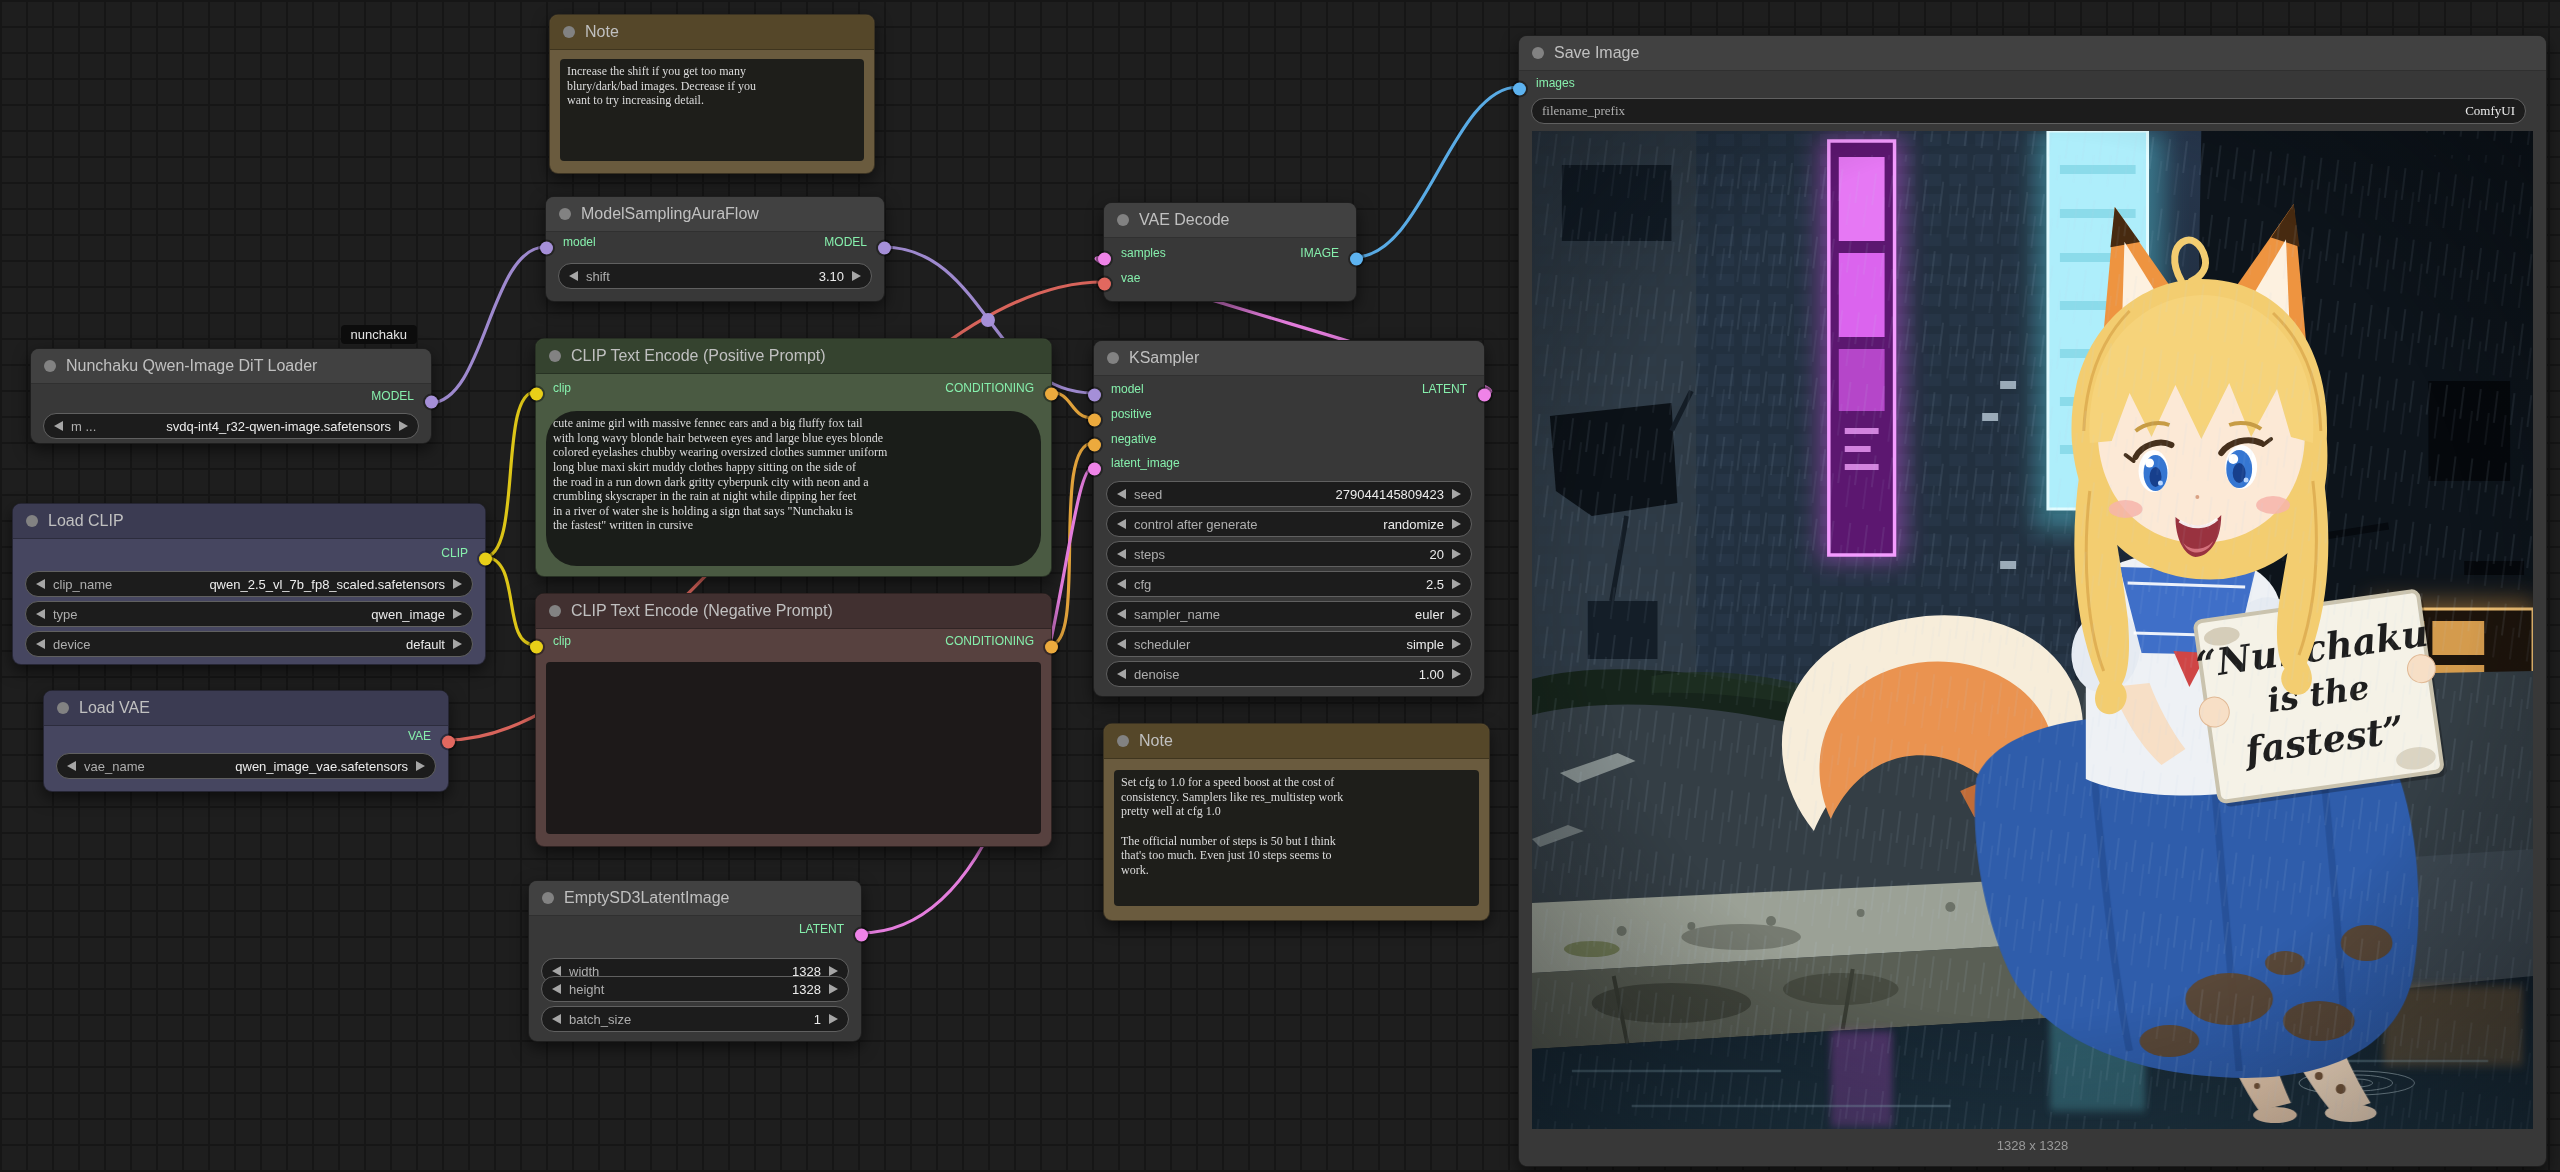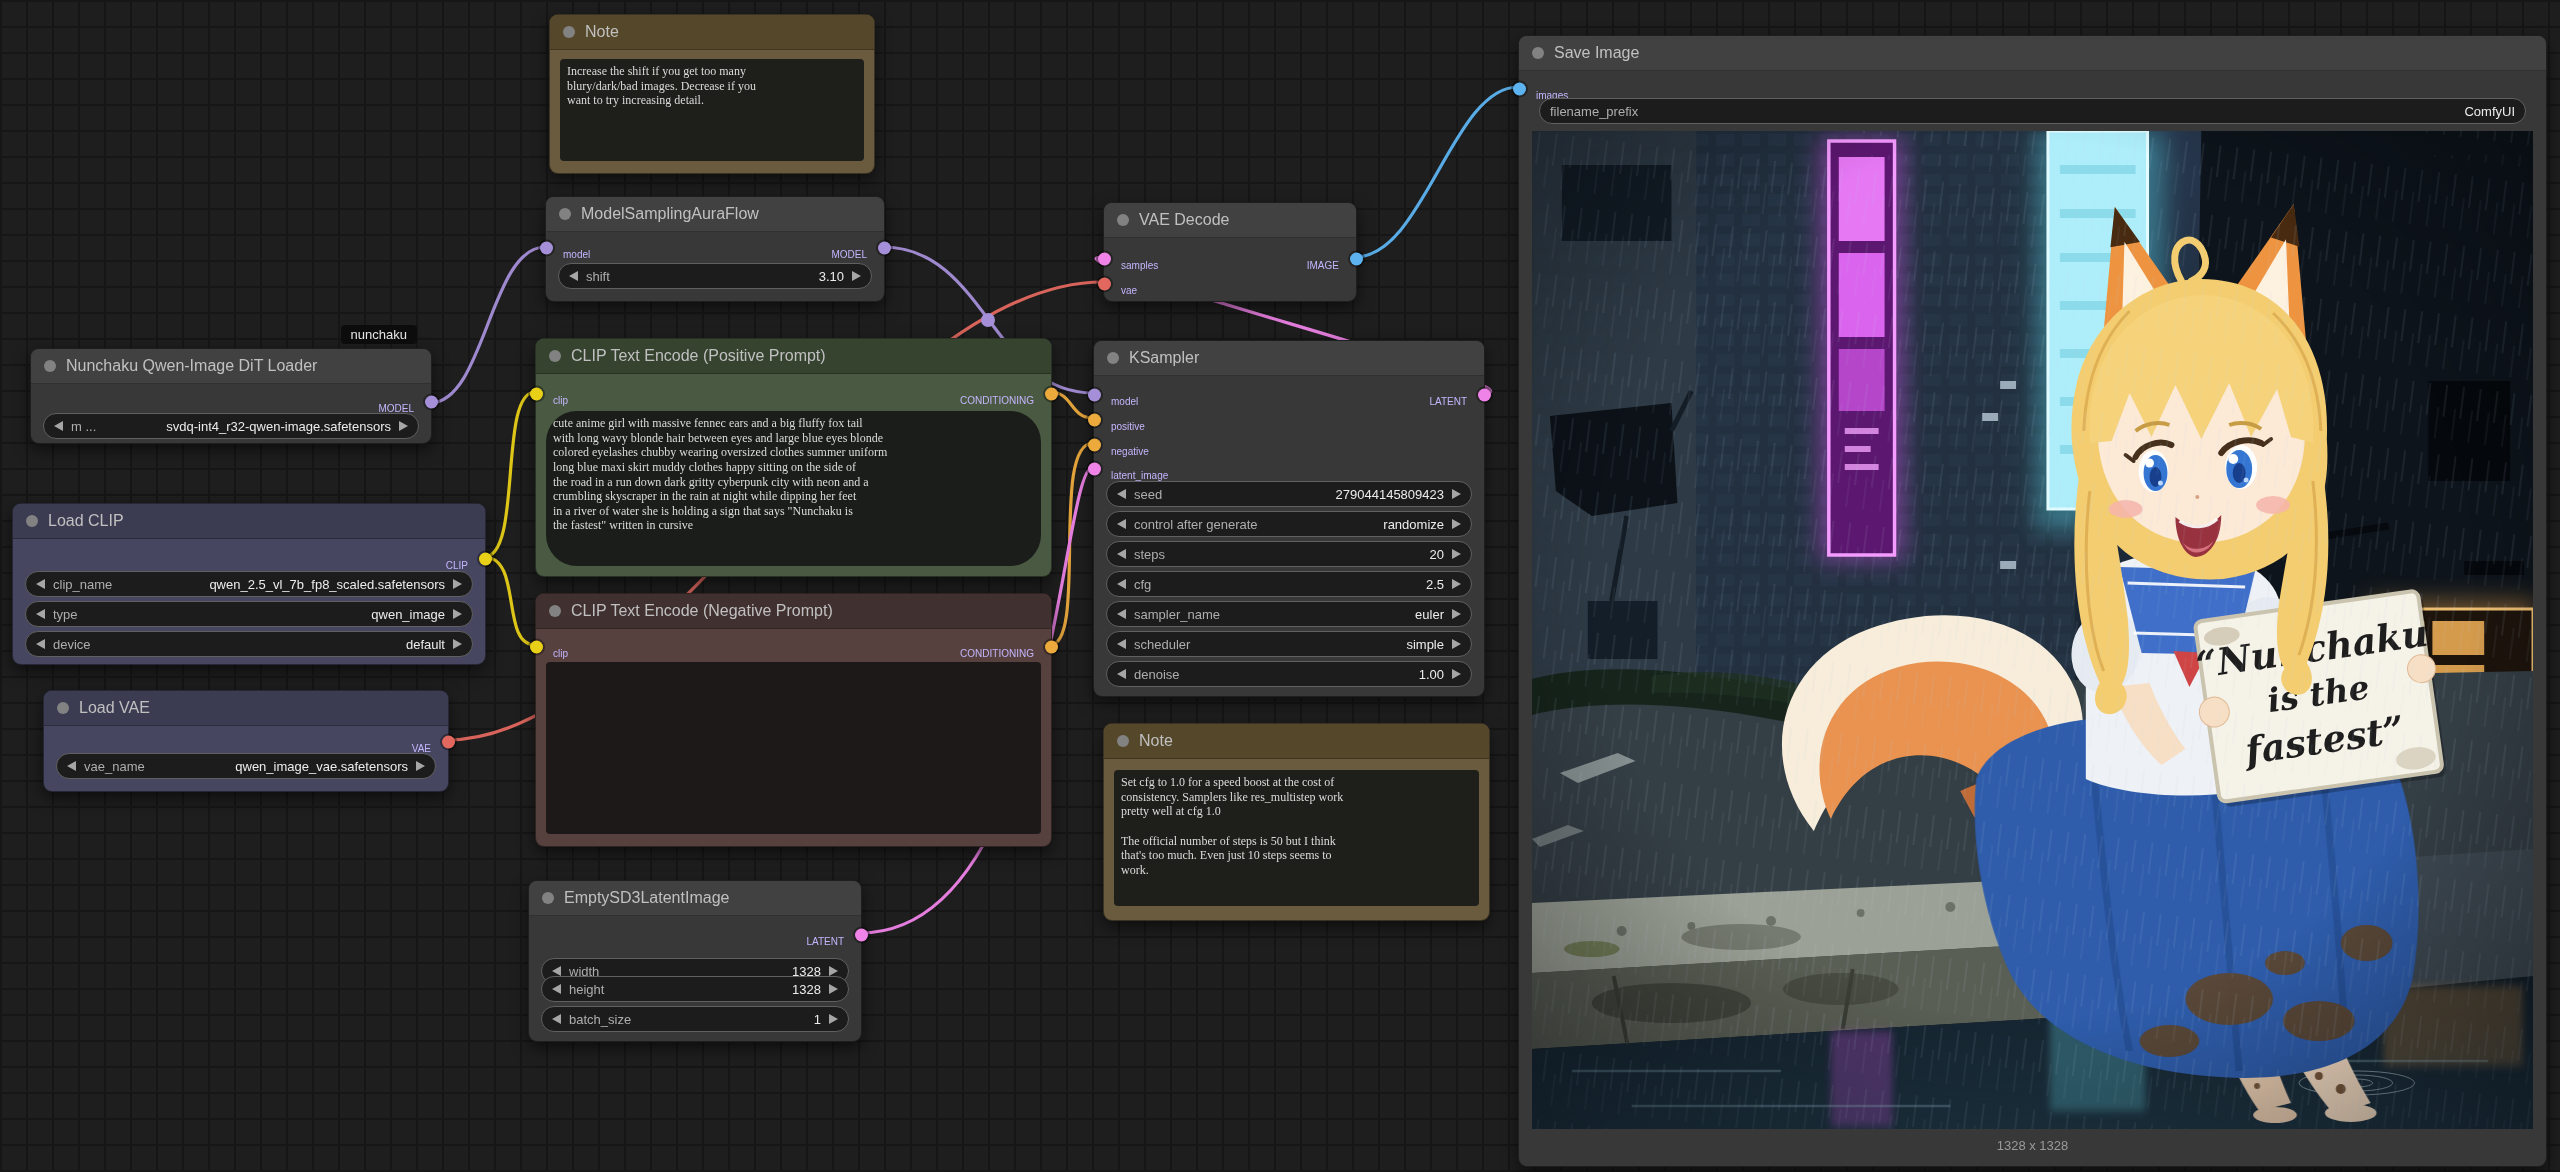--- a/index.html
+++ b/index.html
@@ -14,22 +14,22 @@
   .node{position:absolute;border-radius:9px;background:#383838;
     box-shadow:0 6px 16px rgba(0,0,0,.55);z-index:2;border:1px solid rgba(0,0,0,.45);}
   .nhead{display:flex;align-items:center;gap:10px;height:34px;padding:0 13px;
     border-radius:8px 8px 0 0;font-size:16px;color:#c0c0c0;background:#414141;
     border-bottom:1px solid rgba(0,0,0,.25);}
   .cdot{width:12px;height:12px;border-radius:50%;background:#828282;flex:0 0 auto;}
   .n-note{background:#6a5b3e;}  .h-note{background:#554729;}
   .n-purple{background:#464660;} .h-purple{background:#3b3b52;}
   .n-green{background:#4a5a42;}  .h-green{background:#35432f;}
   .n-red{background:#57413f;}    .h-red{background:#413030;}
-  .row{position:absolute;left:0;right:0;height:25px;display:flex;align-items:flex-end;
-    padding:0 17px;font-size:10px;color:#c4b5fd;}
+  .row{position:absolute;left:0;right:0;height:25px;display:flex;align-items:flex-start;
+    padding:0 17px;font-size:12px;color:#86efac;}
   .plabel{white-space:nowrap;}
   .plabel.out{margin-left:auto;}
   .dot{position:absolute;top:50%;width:13px;height:13px;border-radius:50%;
     transform:translateY(-50%);box-shadow:0 0 0 2px rgba(0,0,0,.35);}
   .dot.in{left:-6.5px;} .dot.out{right:-6.5px;}
   .c-model{background:#a58fd8;} .c-clip{background:#e8cf18;} .c-cond{background:#ecaa3d;}
   .c-latent{background:#ef83e8;} .c-vae{background:#e2685f;} .c-image{background:#5db3f0;}
   .widget{position:absolute;left:12px;right:12px;height:26px;border:1px solid #606060;
     border-radius:13px;background:#1c1c1c;display:flex;align-items:center;
     padding:0 10px;gap:8px;font-size:13px;box-sizing:border-box;}
@@ -329,21 +329,21 @@
 
   <div class="node" style="left:1518px;top:35px;width:1027px;height:1130px;">
     <div class="nhead">
       <span class="cdot"></span>
       <span>Save Image</span>
     </div>
     <div class="row" style="top:40px;">
       <span class="dot in c-image"></span>
       <span class="plabel">images</span>
     </div>
-    <div class="widget" style="top:62px;left:20px;right:20px;">
+    <div class="widget" style="top:62px;left:12px;right:20px;font-family:Liberation Serif, serif;">
       <span class="wname">filename_prefix</span>
       <span class="wval">ComfyUI</span>
     </div>
 
     <div class="imgbox">
       <svg viewBox="0 0 1005 998" preserveAspectRatio="none">
         <defs>
           <linearGradient id="sky" x1="0" y1="0" x2="0" y2="1">
             <stop offset="0" stop-color="#27374d"></stop>
               <stop offset="0.55" stop-color="#1c2838"></stop>

